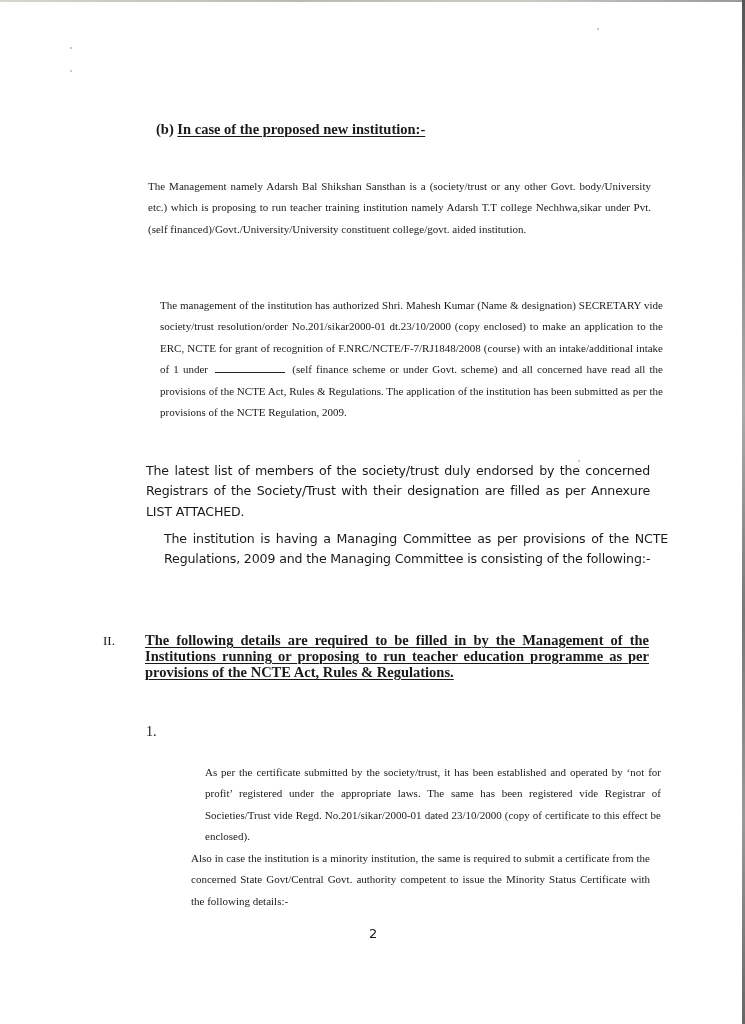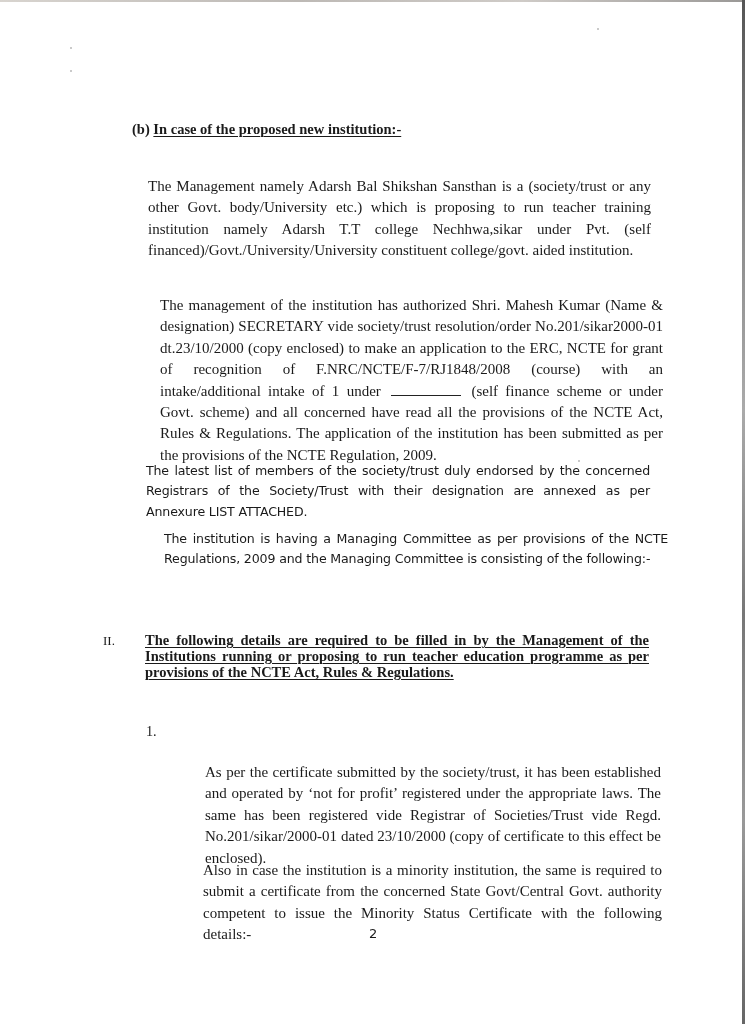--- a/index.html
+++ b/index.html
@@ -11,21 +11,21 @@
     .scan-top {
       position: absolute; left: 0; top: 0; width: 745px; height: 2px;
       background: linear-gradient(to right, #d8d4cf, #bdb9b5 40%, #cfcbc7 70%, #9a9896);
     }
     .scan-right {
       position: absolute; right: 0; top: 0; width: 3px; height: 1024px;
       background: linear-gradient(to bottom, #555 0%, #888 20%, #aaa 40%, #777 60%, #999 80%, #666 100%);
     }
     .speck { position: absolute; width: 2px; height: 2px; background: #b8b8b8; border-radius: 1px; }
     .blk { position: absolute; }
-    .serif { font-family: "Liberation Serif", serif; font-size: 15px; line-height: 21.4px; text-align: justify; text-align-last: auto; }
+    .serif { font-family: "Liberation Serif", serif; font-size: 11px; line-height: 21.4px; text-align: justify; text-align-last: auto; }
     .sans { font-family: "DejaVu Sans", sans-serif; font-size: 12.6px; line-height: 20.4px; text-align: justify; letter-spacing: -0.15px; }
     .heading-b { font-weight: bold; font-size: 14.5px; }
     .heading-b u, .sec-title { text-decoration: underline; text-decoration-thickness: 1px; text-underline-offset: 2px; }
     .sec-num { position: absolute; left: 103px; top: 633px; font-weight: normal; font-size: 13px; }
     .sec-title { position: absolute; left: 145px; top: 632px; width: 504px; font-weight: bold; font-size: 14.5px; line-height: 16px; text-align: justify; }
     .item-num { position: absolute; left: 146px; top: 723px; font-size: 14.2px; }
     .blank { display: inline-block; width: 70px; border-bottom: 1px solid #222; height: 12px; vertical-align: baseline; margin: 0 3px; }
     .page-num { position: absolute; left: 369px; top: 926px; font-family: "DejaVu Sans", sans-serif; font-size: 13px; }
   </style>
 </head>
@@ -33,38 +33,38 @@
 
 <div class="scan-top"></div>
 <div class="scan-right"></div>
 <span class="speck" style="left:70px;top:47px"></span>
 <span class="speck" style="left:70px;top:70px"></span>
 <span class="speck" style="left:597px;top:28px"></span>
 <span class="speck" style="left:578px;top:460px"></span>
 
 <div>
 
-  <div class="blk heading-b" style="left:132px;top:121px;">
+  <div class="blk heading-b" style="left:156px;top:121px;">
     <span>(b) </span><u>In case of the proposed new institution:-</u>
   </div>
 
   <p class="blk serif" style="left:148px;top:176px;width:503px;margin:0;">The    Management    namely Adarsh Bal Shikshan Sansthan  is   a (society/trust   or any  other  Govt.  body/University  etc.)  which is proposing to run teacher training institution  namely  Adarsh  T.T  college  Nechhwa,sikar     under      Pvt.  (self financed)/Govt./University/University   constituent   college/govt. aided    institution.</p>
 
   <p class="blk serif" style="left:148px;top:283px;width:503px;margin:12px;">
     <span>The management of the institution has authorized Shri. Mahesh Kumar (Name &amp; designation) SECRETARY vide society/trust resolution/order No.201/sikar2000-01 dt.23/10/2000  (copy enclosed) to make an application to the ERC, NCTE for grant of recognition of F.NRC/NCTE/F-7/RJ1848/2008 (course) with an intake/additional intake of 1 under</span>
     <span class="blank"></span>
     <span>(self finance scheme  or  under Govt. scheme) and all concerned have read all the provisions of the NCTE Act, Rules &amp; Regulations. The application of the institution has been submitted as per the provisions of the NCTE Regulation, 2009.</span>
   </p>
 
-  <p class="blk sans" style="left:146px;top:461px;width:504px;margin:0;">The latest list of members of the society/trust duly endorsed by the concerned Registrars of the Society/Trust  with their designation are annexed as per Annexure LIST ATTACHED.</p>
+  <p class="blk sans" style="left:146px;top:461px;width:504px;margin:0;">The latest list of members of the society/trust duly endorsed by the concerned Registrars of the Society/Trust  with their designation are filled as per Annexure LIST ATTACHED.</p>
 
   <p class="blk sans" style="left:164px;top:529px;width:504px;margin:0;">The institution is having a  Managing Committee as per provisions  of the NCTE Regulations, 2009 and the Managing Committee is consisting of the following:-</p>
 
   <div class="sec-num">II.</div>
   <div class="sec-title">The following details are required to be filled in by the Management of the Institutions running or proposing to run teacher education programme as per provisions of the NCTE Act, Rules &amp; Regulations.</div>
 
   <div class="item-num">1.</div>
   <p class="blk serif" style="left:194px;top:751px;width:456px;margin:11px;">As per the certificate submitted by the society/trust, it has been established and operated by ‘not for profit’ registered under the appropriate laws. The same has been registered vide Registrar of Societies/Trust vide Regd. No.201/sikar/2000-01 dated 23/10/2000 (copy of certificate to this effect be enclosed).</p>
 
-  <p class="blk serif" style="left:191px;top:848px;width:459px;margin:12px;">Also in case the institution is a minority institution, the same is required to submit a certificate from the concerned State Govt/Central Govt. authority competent to issue the Minority Status Certificate with the following details:-</p>
+  <p class="blk serif" style="left:191px;top:848px;width:459px;margin:0;">Also in case the institution is a minority institution, the same is required to submit a certificate from the concerned State Govt/Central Govt. authority competent to issue the Minority Status Certificate with the following details:-</p>
 
   <div class="page-num">2</div>
 </div>
 
 </body></html>

